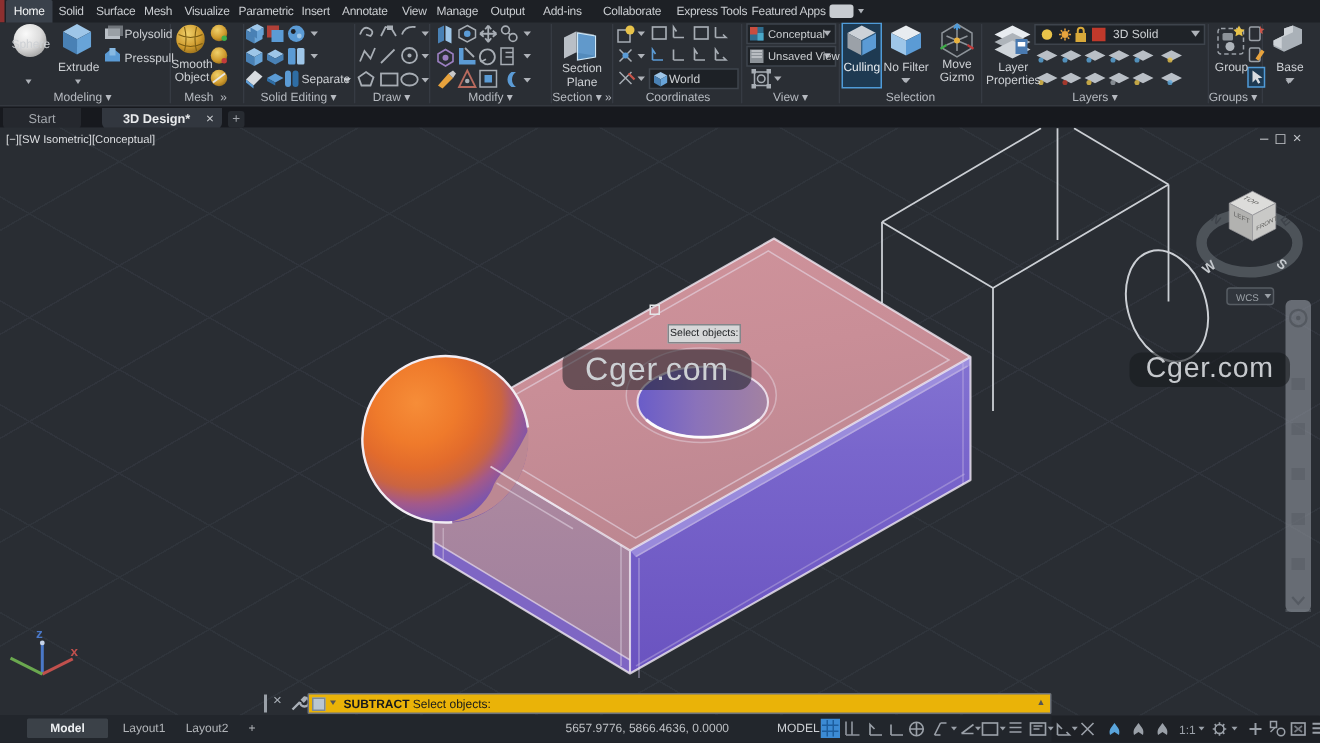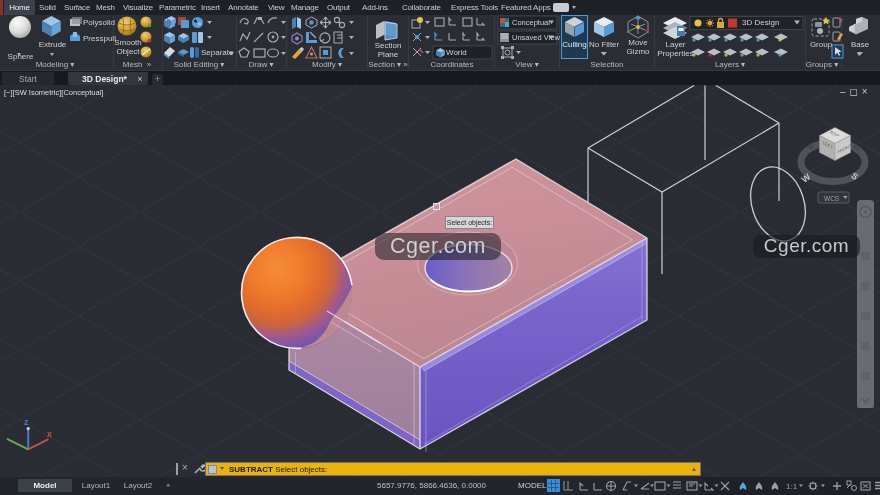--- a/index.html
+++ b/index.html
@@ -336,38 +336,38 @@
           <path d="M3 2 l0 8 l2.2 -2.2 l1.6 3 l1.4 -0.8 l-1.6 -2.8 l3 -0.4 Z" fill="#d8dce0"></path>
         </g>
 
       <g transform="translate(849,3)">
         <path d="M0 9 L7 5.5 L7 1 L13 -1 L19 1.5 L19 11 L7 16.5 L0 13 Z" fill="#aab1b8"></path>
         <path d="M0 9 L7 5.5 L7 1 L13 -1 L13 3.5 L5.5 7 L5.5 14.5 L0 12 Z" fill="#ced3d8"></path>
       </g>
       <path d="M857 37 l6 0 l-3 3.5 Z" fill="#aeb2b8"></path>
     </svg>
 
-    <div class="btxt" style="left:2px;top:38px;width:37px;">Sphere</div>
+    <div class="btxt" style="left:2px;top:11px;width:37px;">Sphere</div>
     <div class="car" style="left:17px;top:38px;"></div>
     <div class="btxt" style="left:34px;top:26px;width:37px;">Extrude</div>
     <div class="car" style="left:50px;top:38px;"></div>
     <div class="btxt" style="left:83px;top:4px;">Polysolid</div>
     <div class="btxt" style="left:83px;top:20px;">Presspull</div>
     <div class="btxt" style="left:110px;top:24px;width:36px;">Smooth<br>Object</div>
     <div class="btxt" style="left:201px;top:34px;">Separate</div>
     <div class="btxt" style="left:368px;top:27px;width:40px;">Section<br>Plane</div>
     <div class="btxt" style="left:446px;top:34px;color:#ced1d4;">World</div>
     <div class="btxt" style="left:512px;top:4px;color:#ced1d4;font-size:7.5px;">Conceptual</div>
     <div class="btxt" style="left:512px;top:19px;color:#ced1d4;font-size:7.5px;">Unsaved View</div>
     <div class="btxt" style="left:561px;top:26px;width:27px;color:#e8ecf0;">Culling</div>
     <div class="btxt" style="left:589px;top:26px;width:30px;">No Filter</div>
     <div class="car" style="left:601px;top:37px;"></div>
     <div class="btxt" style="left:623px;top:24px;width:30px;">Move<br>Gizmo</div>
     <div class="btxt" style="left:657px;top:26px;width:37px;">Layer<br>Properties</div>
-    <div class="btxt" style="left:690px;top:4px;left:742px;color:#ced1d4;">3D Design</div>
+    <div class="btxt" style="left:690px;top:4px;left:742px;color:#ced1d4;">3D Solid</div>
     <div class="btxt" style="left:806px;top:26px;width:30px;">Group</div>
     <div class="btxt" style="left:845px;top:26px;width:30px;">Base</div>
     <div class="car" style="left:857px;top:38px;"></div>
 
     <div class="plabel" style="left:20px;width:70px;">Modeling&nbsp;▾</div>
     <div class="plabel" style="left:114px;width:46px;">Mesh&nbsp;&nbsp;»</div>
     <div class="plabel" style="left:163px;width:72px;">Solid Editing&nbsp;▾</div>
     <div class="plabel" style="left:237px;width:48px;">Draw&nbsp;▾</div>
     <div class="plabel" style="left:295px;width:64px;">Modify&nbsp;▾</div>
     <div class="plabel" style="left:368px;width:40px;">Section&nbsp;▾&nbsp;»</div>

